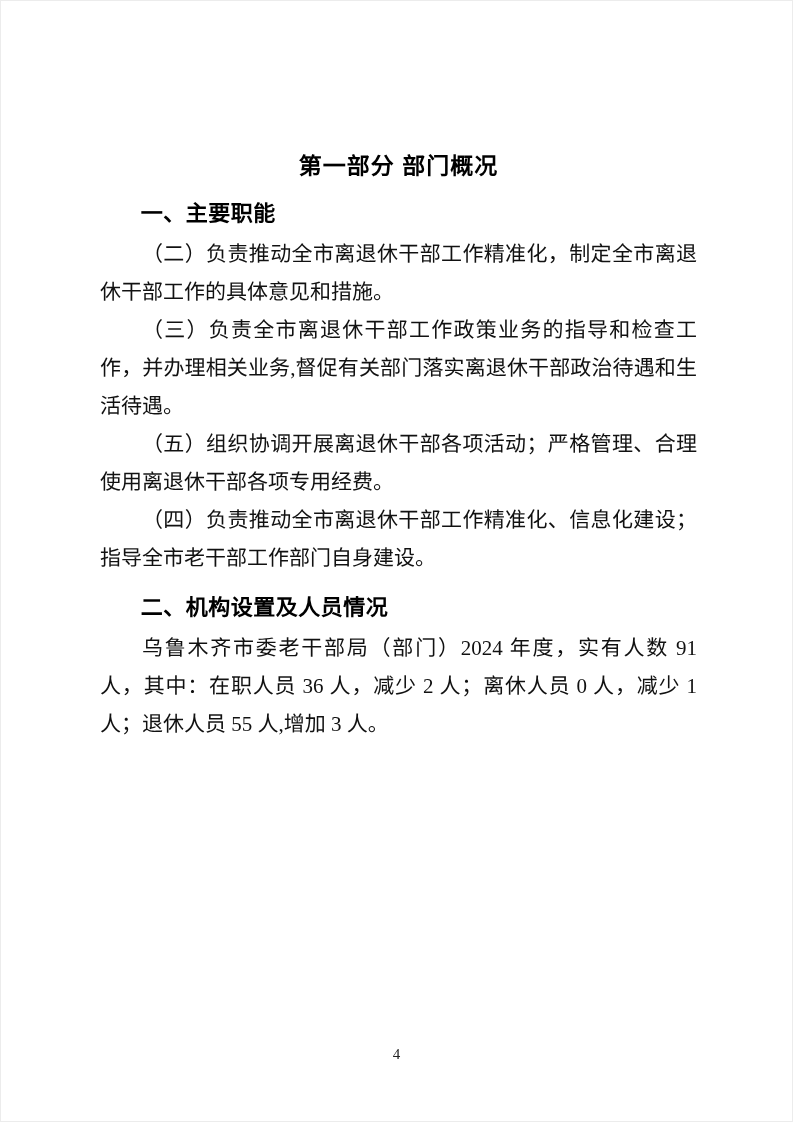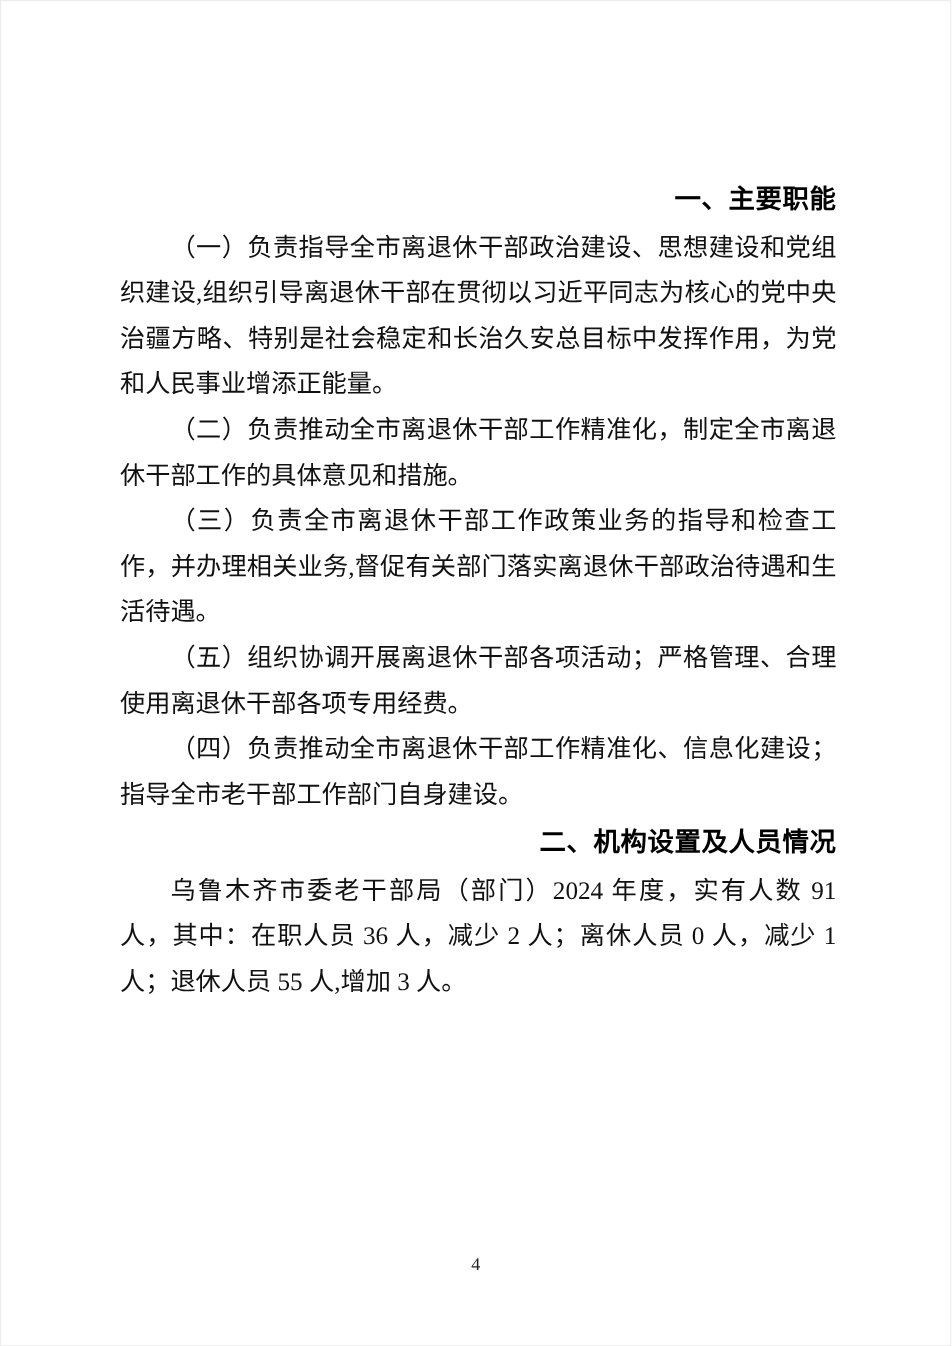--- a/index.html
+++ b/index.html
@@ -38,24 +38,23 @@
   }
   .sec-heading {
     margin: 0 0 2px 0;
     font-family: "Liberation Sans", "DejaVu Sans", sans-serif;
     font-weight: bold;
     font-size: 22px;
     line-height: 38px;
     color: #000000;
     text-indent: 1.85em;
     letter-spacing: 0.5px;
-    text-align: right;
   }
   .sec-heading.second {
-    margin-top: 2px;
+    margin-top: 12px;
   }
   .body-para {
     margin: 0;
     font-size: 21px;
     line-height: 38px;
     text-align: justify;
     text-justify: inter-ideograph;
     text-indent: 2em;
     color: #111111;
   }
@@ -69,24 +68,24 @@
     line-height: 20px;
     color: #222222;
   }
 </style>
 </head>
 <body>
 
 <div class="page">
   <div class="content">
 
+    <h1 class="doc-title">第一部分 部门概况</h1>
 
     <section>
       <h2 class="sec-heading">一、主要职能</h2>
-      <p class="body-para">（一）负责指导全市离退休干部政治建设、思想建设和党组织建设,组织引导离退休干部在贯彻以习近平同志为核心的党中央治疆方略、特别是社会稳定和长治久安总目标中发挥作用，为党和人民事业增添正能量。</p>
       <p class="body-para">（二）负责推动全市离退休干部工作精准化，制定全市离退休干部工作的具体意见和措施。</p>
       <p class="body-para">（三）负责全市离退休干部工作政策业务的指导和检查工作，并办理相关业务,督促有关部门落实离退休干部政治待遇和生活待遇。</p>
       <p class="body-para">（五）组织协调开展离退休干部各项活动；严格管理、合理使用离退休干部各项专用经费。</p>
       <p class="body-para">（四）负责推动全市离退休干部工作精准化、信息化建设；指导全市老干部工作部门自身建设。</p>
     </section>
 
     <section>
       <h2 class="sec-heading second">二、机构设置及人员情况</h2>
       <p class="body-para">乌鲁木齐市委老干部局（部门）2024 年度，实有人数 91 人，其中：在职人员 36 人，减少 2 人；离休人员 0 人，减少 1 人；退休人员 55 人,增加 3 人。</p>
     </section>

